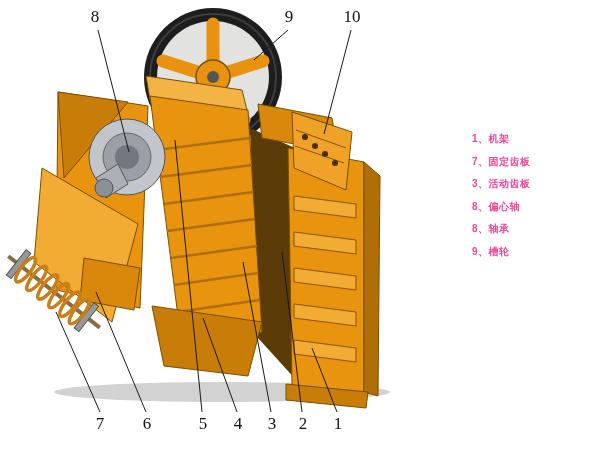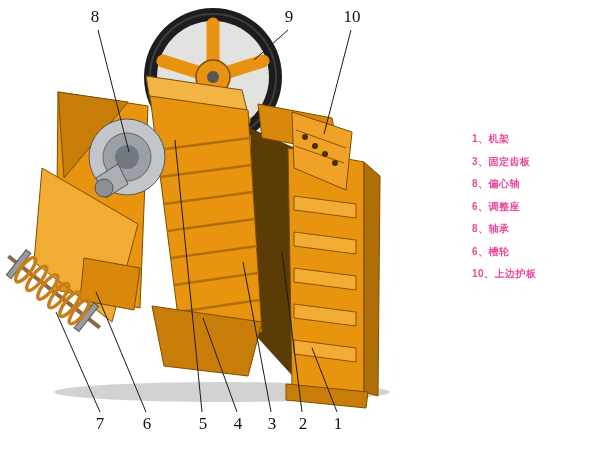--- a/index.html
+++ b/index.html
@@ -136,21 +136,20 @@
   <div class="callout" style="left:100px;top:414px;">7</div>
   <div class="callout" style="left:147px;top:414px;">6</div>
   <div class="callout" style="left:203px;top:414px;">5</div>
   <div class="callout" style="left:238px;top:414px;">4</div>
   <div class="callout" style="left:272px;top:414px;">3</div>
   <div class="callout" style="left:303px;top:414px;">2</div>
   <div class="callout" style="left:338px;top:414px;">1</div>
 
   <div class="legend">
     <div class="legend-item">1、机架</div>
-    <div class="legend-item">3、固定齿板</div>
+    <div class="legend-item">7、固定齿板</div>
+    <div class="legend-item">3、活动齿板</div>
     <div class="legend-item">8、偏心轴</div>
-    <div class="legend-item">6、调整座</div>
     <div class="legend-item">8、轴承</div>
-    <div class="legend-item">6、槽轮</div>
-    <div class="legend-item">10、上边护板</div>
+    <div class="legend-item">9、槽轮</div>
   </div>
 
 </div>
 
 </body></html>

